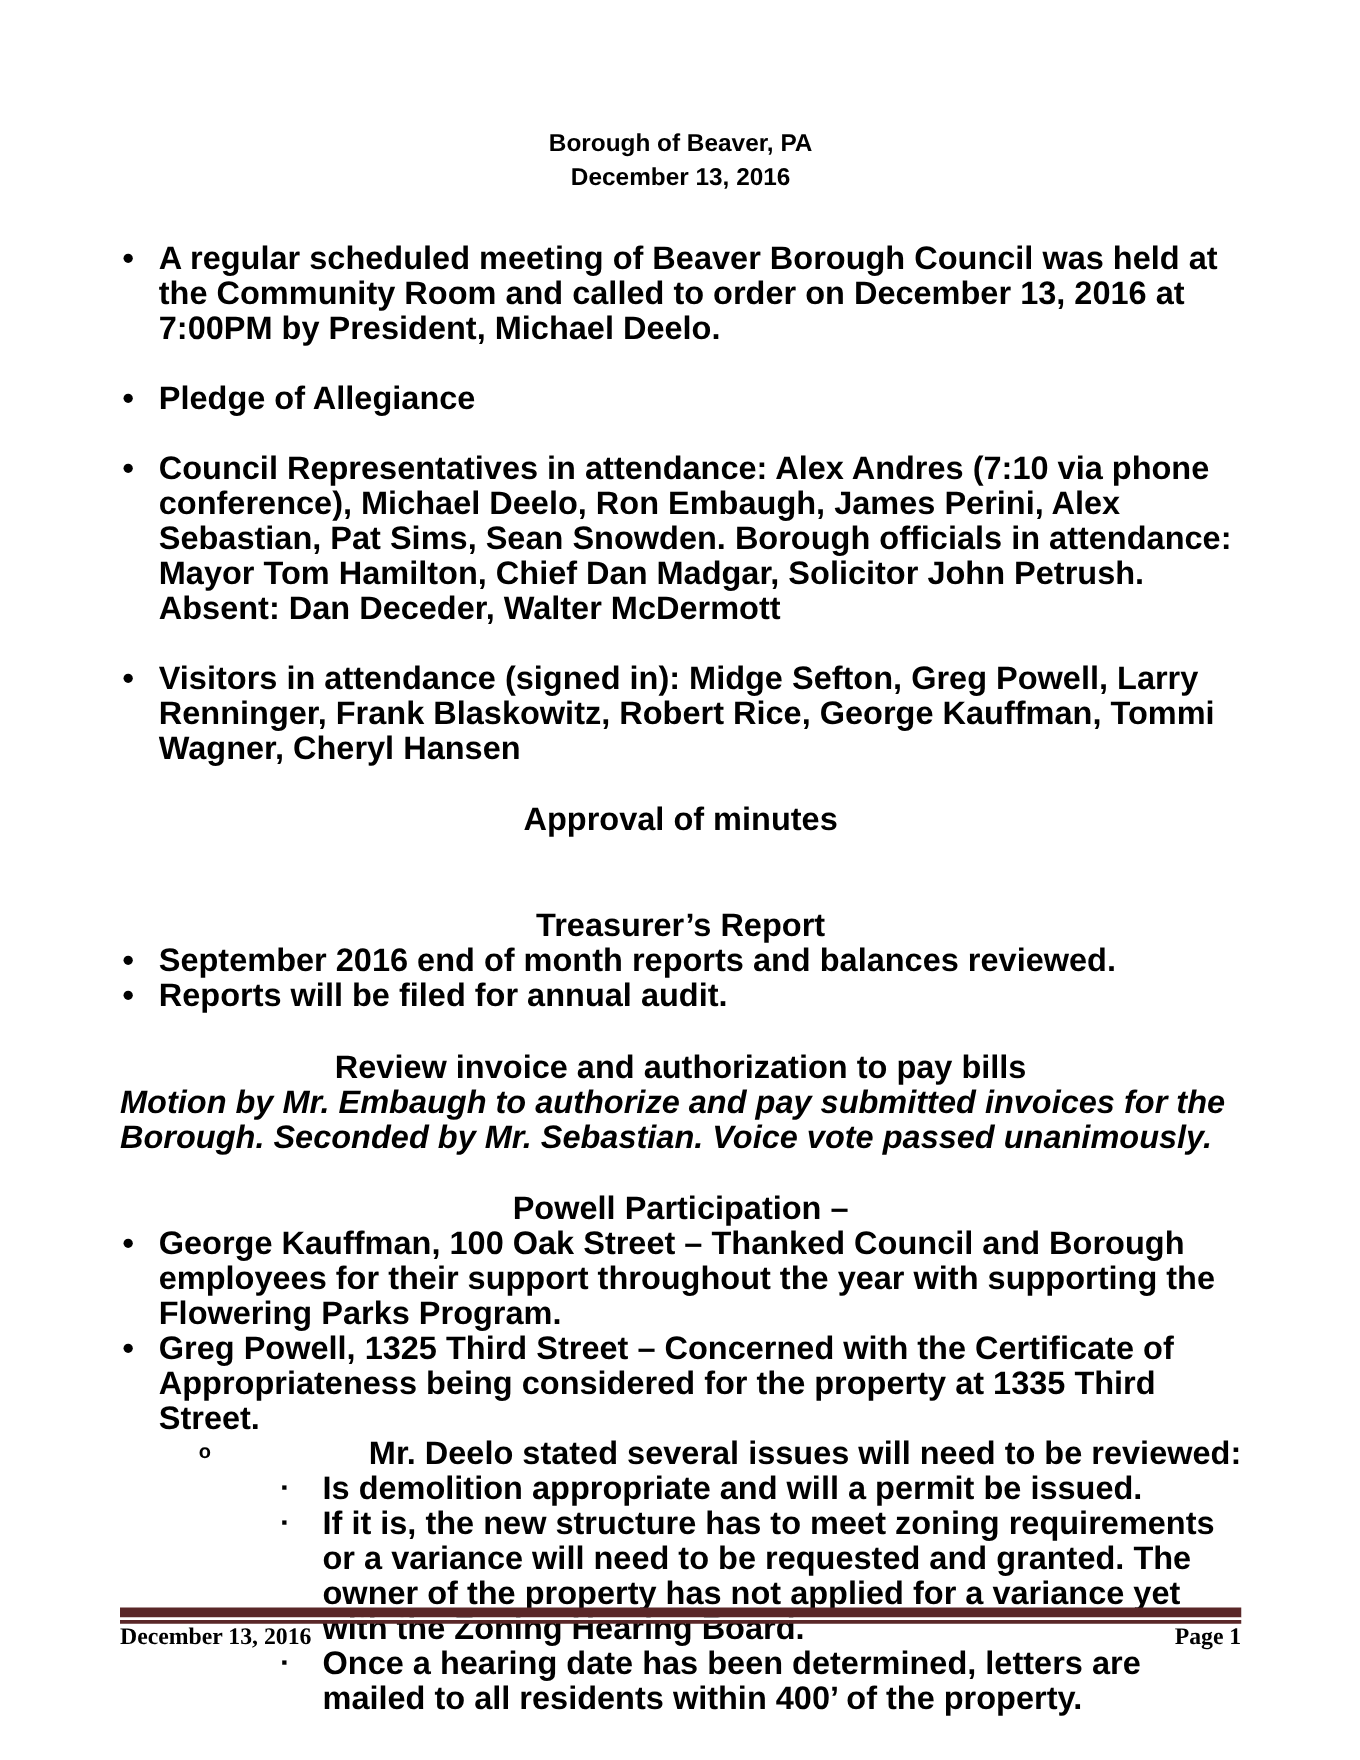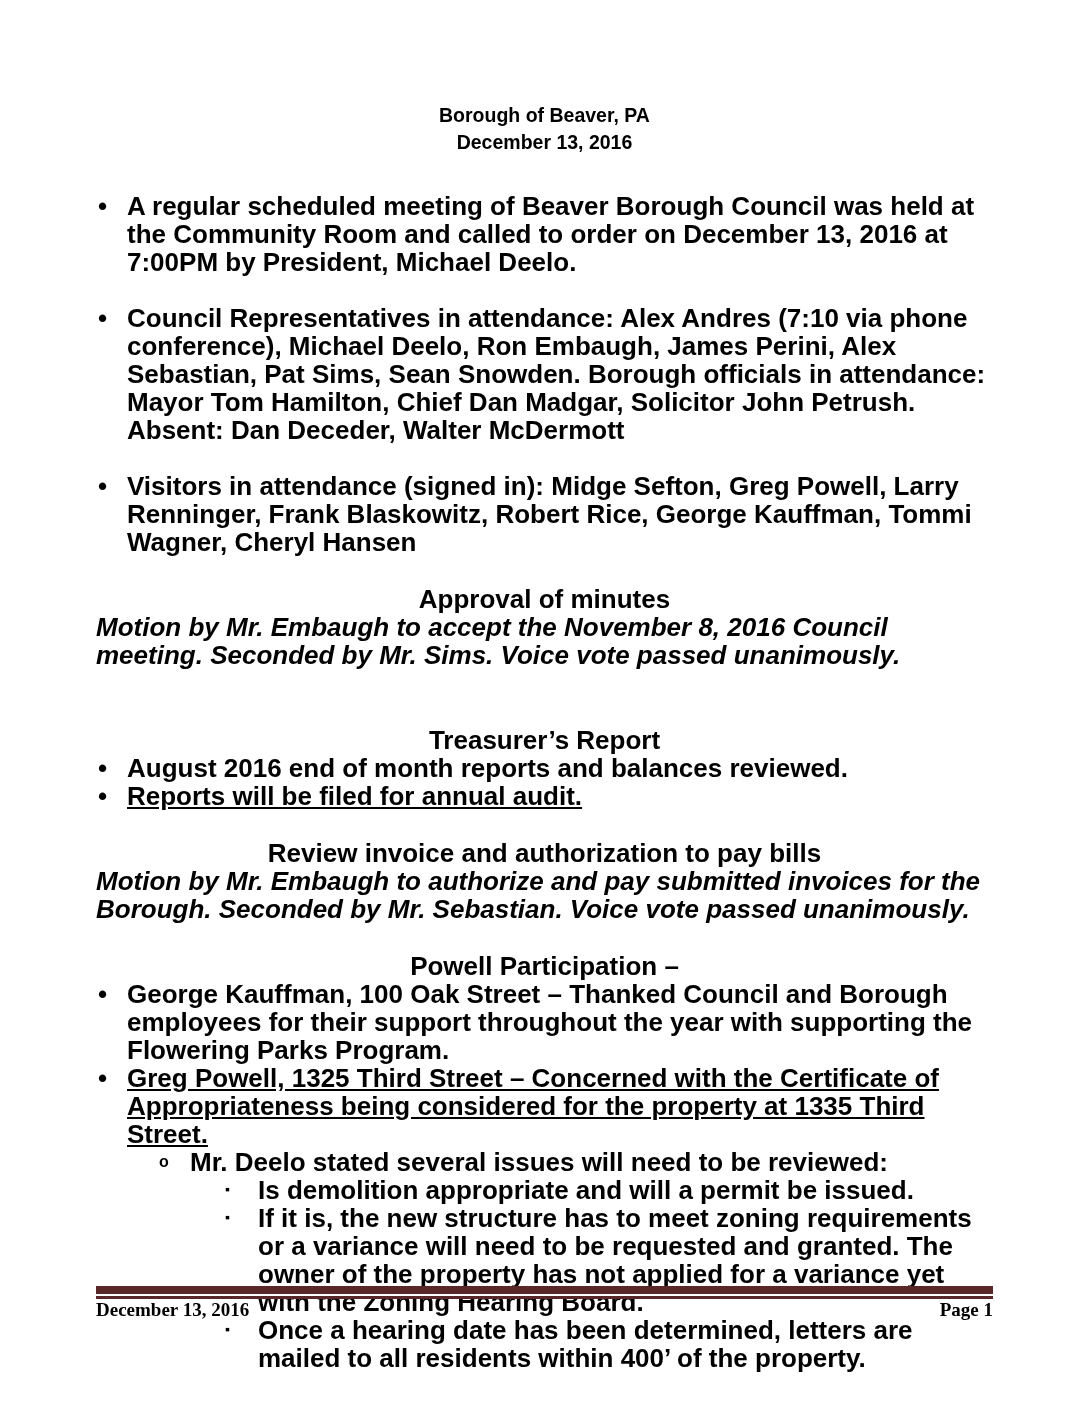--- a/index.html
+++ b/index.html
@@ -43,31 +43,32 @@
     margin: 0;
     padding: 0;
     list-style: none;
   }
   ul.l1 > li {
     position: relative;
     padding-left: 31px;
     margin: 0;
   }
   ul.l1 > li + li { margin-top: 28px; }
-  ul.l1.tight > li + li { margin-top: 0; text-decoration: underline; }
+  ul.l1.tight > li + li { margin-top: 0; }
   ul.l1 > li::before {
     content: "\2022";
     position: absolute;
     left: 2px;
     top: 0;
   }
   .sub-o {
     position: relative;
     margin-left: 63px;
     padding-left: 31px;
+    text-align: right;
   }
   .sub-o::before {
     content: "o";
     position: absolute;
     left: 0;
     top: 0;
     font-weight: bold;
     font-size: 16px;
   }
   .sub-sq {
@@ -130,35 +131,35 @@
     <div class="doc-header">
       <div>Borough of Beaver, PA</div>
       <div>December 13, 2016</div>
     </div>
 
     <div class="spacer-lg"></div>
 
     <div class="doc-body">
       <ul class="l1">
         <li>A regular scheduled meeting of Beaver Borough Council was held at the Community Room and called to order on December 13, 2016 at 7:00PM by President, Michael Deelo.</li>
+        <li>Pledge of Allegiance</li>
         <li>Council Representatives in attendance: Alex Andres (7:10 via phone conference), Michael Deelo, Ron Embaugh, James Perini, Alex Sebastian, Pat Sims, Sean Snowden.  Borough officials in attendance: Mayor Tom Hamilton, Chief Dan Madgar, Solicitor John Petrush.  Absent:  Dan Deceder, Walter McDermott</li>
         <li>Visitors in attendance (signed in): Midge Sefton, Greg Powell, Larry Renninger, Frank Blaskowitz, Robert Rice, George Kauffman, Tommi Wagner, Cheryl Hansen</li>
       </ul>
 
       <div class="spacer-md"></div>
 
       <div class="heading">Approval of minutes</div>
-      <div class="motion">Motion by Mr. Embaugh to accept the November 8, 2016 Council meeting.  Seconded by Mr. Sims.  Voice vote passed unanimously.</div>
       <div class="spacer-sm"></div>
 
       <div class="spacer-md"></div>
 
       <div class="heading">Treasurer’s Report</div>
       <ul class="l1 tight">
-        <li>August 2016 end of month reports and balances reviewed.</li>
+        <li>September 2016 end of month reports and balances reviewed.</li>
         <li>Reports will be filed for annual audit.</li>
       </ul>
 
       <div class="spacer-md"></div>
 
       <div class="heading">Review invoice and authorization to pay bills</div>
       <div class="motion">Motion by Mr. Embaugh to authorize and pay submitted invoices for the Borough. Seconded by Mr. Sebastian. Voice vote passed unanimously.</div>
 
       <div class="spacer-md"></div>
 

